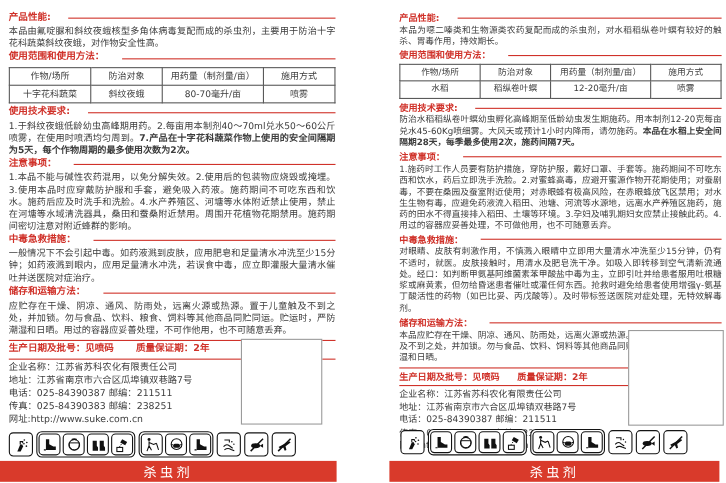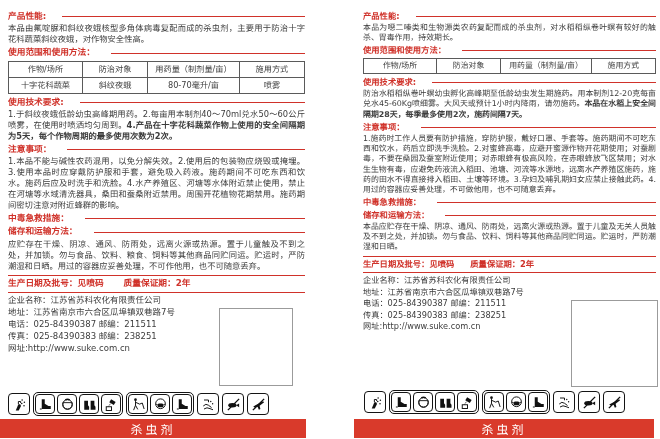--- a/index.html
+++ b/index.html
@@ -67,32 +67,33 @@
       <td>80-70毫升/亩</td>
       <td>喷雾</td>
     </tr>
   </tbody>
     </table>
 
   <div class="sh">
     <span class="t">使用技术要求:</span>
     <span class="rule"></span>
   </div>
-  <p class="body"><span>1.于斜纹夜蛾低龄幼虫高峰期用药。2.每亩用本制剂40～70ml兑水50～60公斤喷雾，在使用时喷洒均匀周到。</span><strong>4.产品在十字花科蔬菜作物上使用的安全间隔期为5天，每个作物周期的最多使用次数为2次。</strong></p>
+  <p class="body"><span>1.于斜纹夜蛾低龄幼虫高峰期用药。2.每亩用本制剂40～70ml兑水50～60公斤喷雾，在使用时喷洒均匀周到。</span><strong>7.产品在十字花科蔬菜作物上使用的安全间隔期为5天，每个作物周期的最多使用次数为2次。</strong></p>
 
   <div class="sh">
     <span class="t">注意事项：</span>
     <span class="rule"></span>
   </div>
   <p class="body">1.本品不能与碱性农药混用，以免分解失效。2.使用后的包装物应烧毁或掩埋。3.使用本品时应穿戴防护服和手套，避免吸入药液。施药期间不可吃东西和饮水。施药后应及时洗手和洗脸。4.水产养殖区、河塘等水体附近禁止使用，禁止在河塘等水域清洗器具，桑田和蚕桑附近禁用。周围开花植物花期禁用。施药期间密切注意对附近蜂群的影响。</p>
 
   <div class="sh">
     <span class="t">中毒急救措施：</span>
     <span class="rule"></span>
   </div>
+  <p class="body">一般情况下不会引起中毒。如药液溅到皮肤，应用肥皂和足量清水冲洗至少15分钟；如药液溅到眼内，应用足量清水冲洗，若误食中毒，应立即灌服大量清水催吐并送医院对症治疗。</p>
 
   <div class="sh">
     <span class="t">储存和运输方法：</span>
     <span class="rule"></span>
   </div>
   <p class="body">应贮存在干燥、阴凉、通风、防雨处，远离火源或热源。置于儿童触及不到之处，并加锁。勿与食品、饮料、粮食、饲料等其他商品同贮同运。贮运时，严防潮湿和日晒。用过的容器应妥善处理，不可作他用，也不可随意丢弃。</p>
 
   <div class="prod">
     <span>生产日期及批号：见喷码</span>
     <span>质量保证期：2年</span>
@@ -119,39 +120,46 @@
     <span class="rule"></span>
   </div>
   <table class="usage">
     <tbody>
         <tr>
       <td style="width:25%">作物/场所</td>
       <td style="width:22%">防治对象</td>
       <td style="width:31%">用药量（制剂量/亩）</td>
       <td style="width:22%">施用方式</td>
     </tr>
+    <tr>
+      <td>水稻</td>
+      <td>稻纵卷叶螟</td>
+      <td>12-20毫升/亩</td>
+      <td>喷雾</td>
+    </tr>
   </tbody>
     </table>
 
   <div class="sh">
     <span class="t">使用技术要求:</span>
     <span class="rule"></span>
   </div>
   <p class="body"><span>防治水稻稻纵卷叶螟幼虫孵化高峰期至低龄幼虫发生期施药。用本制剂12-20克每亩兑水45-60Kg喷细雾。大风天或预计1小时内降雨，请勿施药。</span><strong>本品在水稻上安全间隔期28天，每季最多使用2次，施药间隔7天。</strong></p>
 
   <div class="sh">
     <span class="t">注意事项：</span>
     <span class="rule"></span>
   </div>
   <p class="body">1.施药时工作人员要有防护措施，穿防护服，戴好口罩、手套等。施药期间不可吃东西和饮水，药后立即洗手洗脸。2.对蜜蜂高毒，应避开蜜源作物开花期使用；对蚕剧毒，不要在桑园及蚕室附近使用；对赤眼蜂有极高风险，在赤眼蜂放飞区禁用；对水生生物有毒，应避免药液流入稻田、池塘、河流等水源地，远离水产养殖区施药，施药的田水不得直接排入稻田、土壤等环境。3.孕妇及哺乳期妇女应禁止接触此药。4.用过的容器应妥善处理，不可做他用，也不可随意丢弃。</p>
 
   <div class="sh">
     <span class="t">中毒急救措施：</span>
     <span class="rule"></span>
   </div>
+  <p class="body">对眼睛、皮肤有刺激作用，不慎溅入眼睛中立即用大量清水冲洗至少15分钟，仍有不适时，就医。皮肤接触时，用清水及肥皂洗干净。如吸入即转移到空气清新流通处。经口：如判断甲氨基阿维菌素苯甲酸盐中毒为主，立即引吐并给患者服用吐根糖浆或麻黄素，但勿给昏迷患者催吐或灌任何东西。抢救时避免给患者使用增强γ-氨基丁酸活性的药物（如巴比妥、丙戊酸等）。及时带标签送医院对症处理，无特效解毒剂。</p>
 
   <div class="sh">
     <span class="t">储存和运输方法：</span>
     <span class="rule"></span>
   </div>
   <p class="body">本品应贮存在干燥、阴凉、通风、防雨处，远离火源或热源。置于儿童及无关人员触及不到之处，并加锁。勿与食品、饮料、饲料等其他商品同贮同运。贮运时，严防潮湿和日晒。</p>
 
   <div class="prod">
     <span>生产日期及批号：见喷码</span>
     <span>质量保证期：2年</span>

